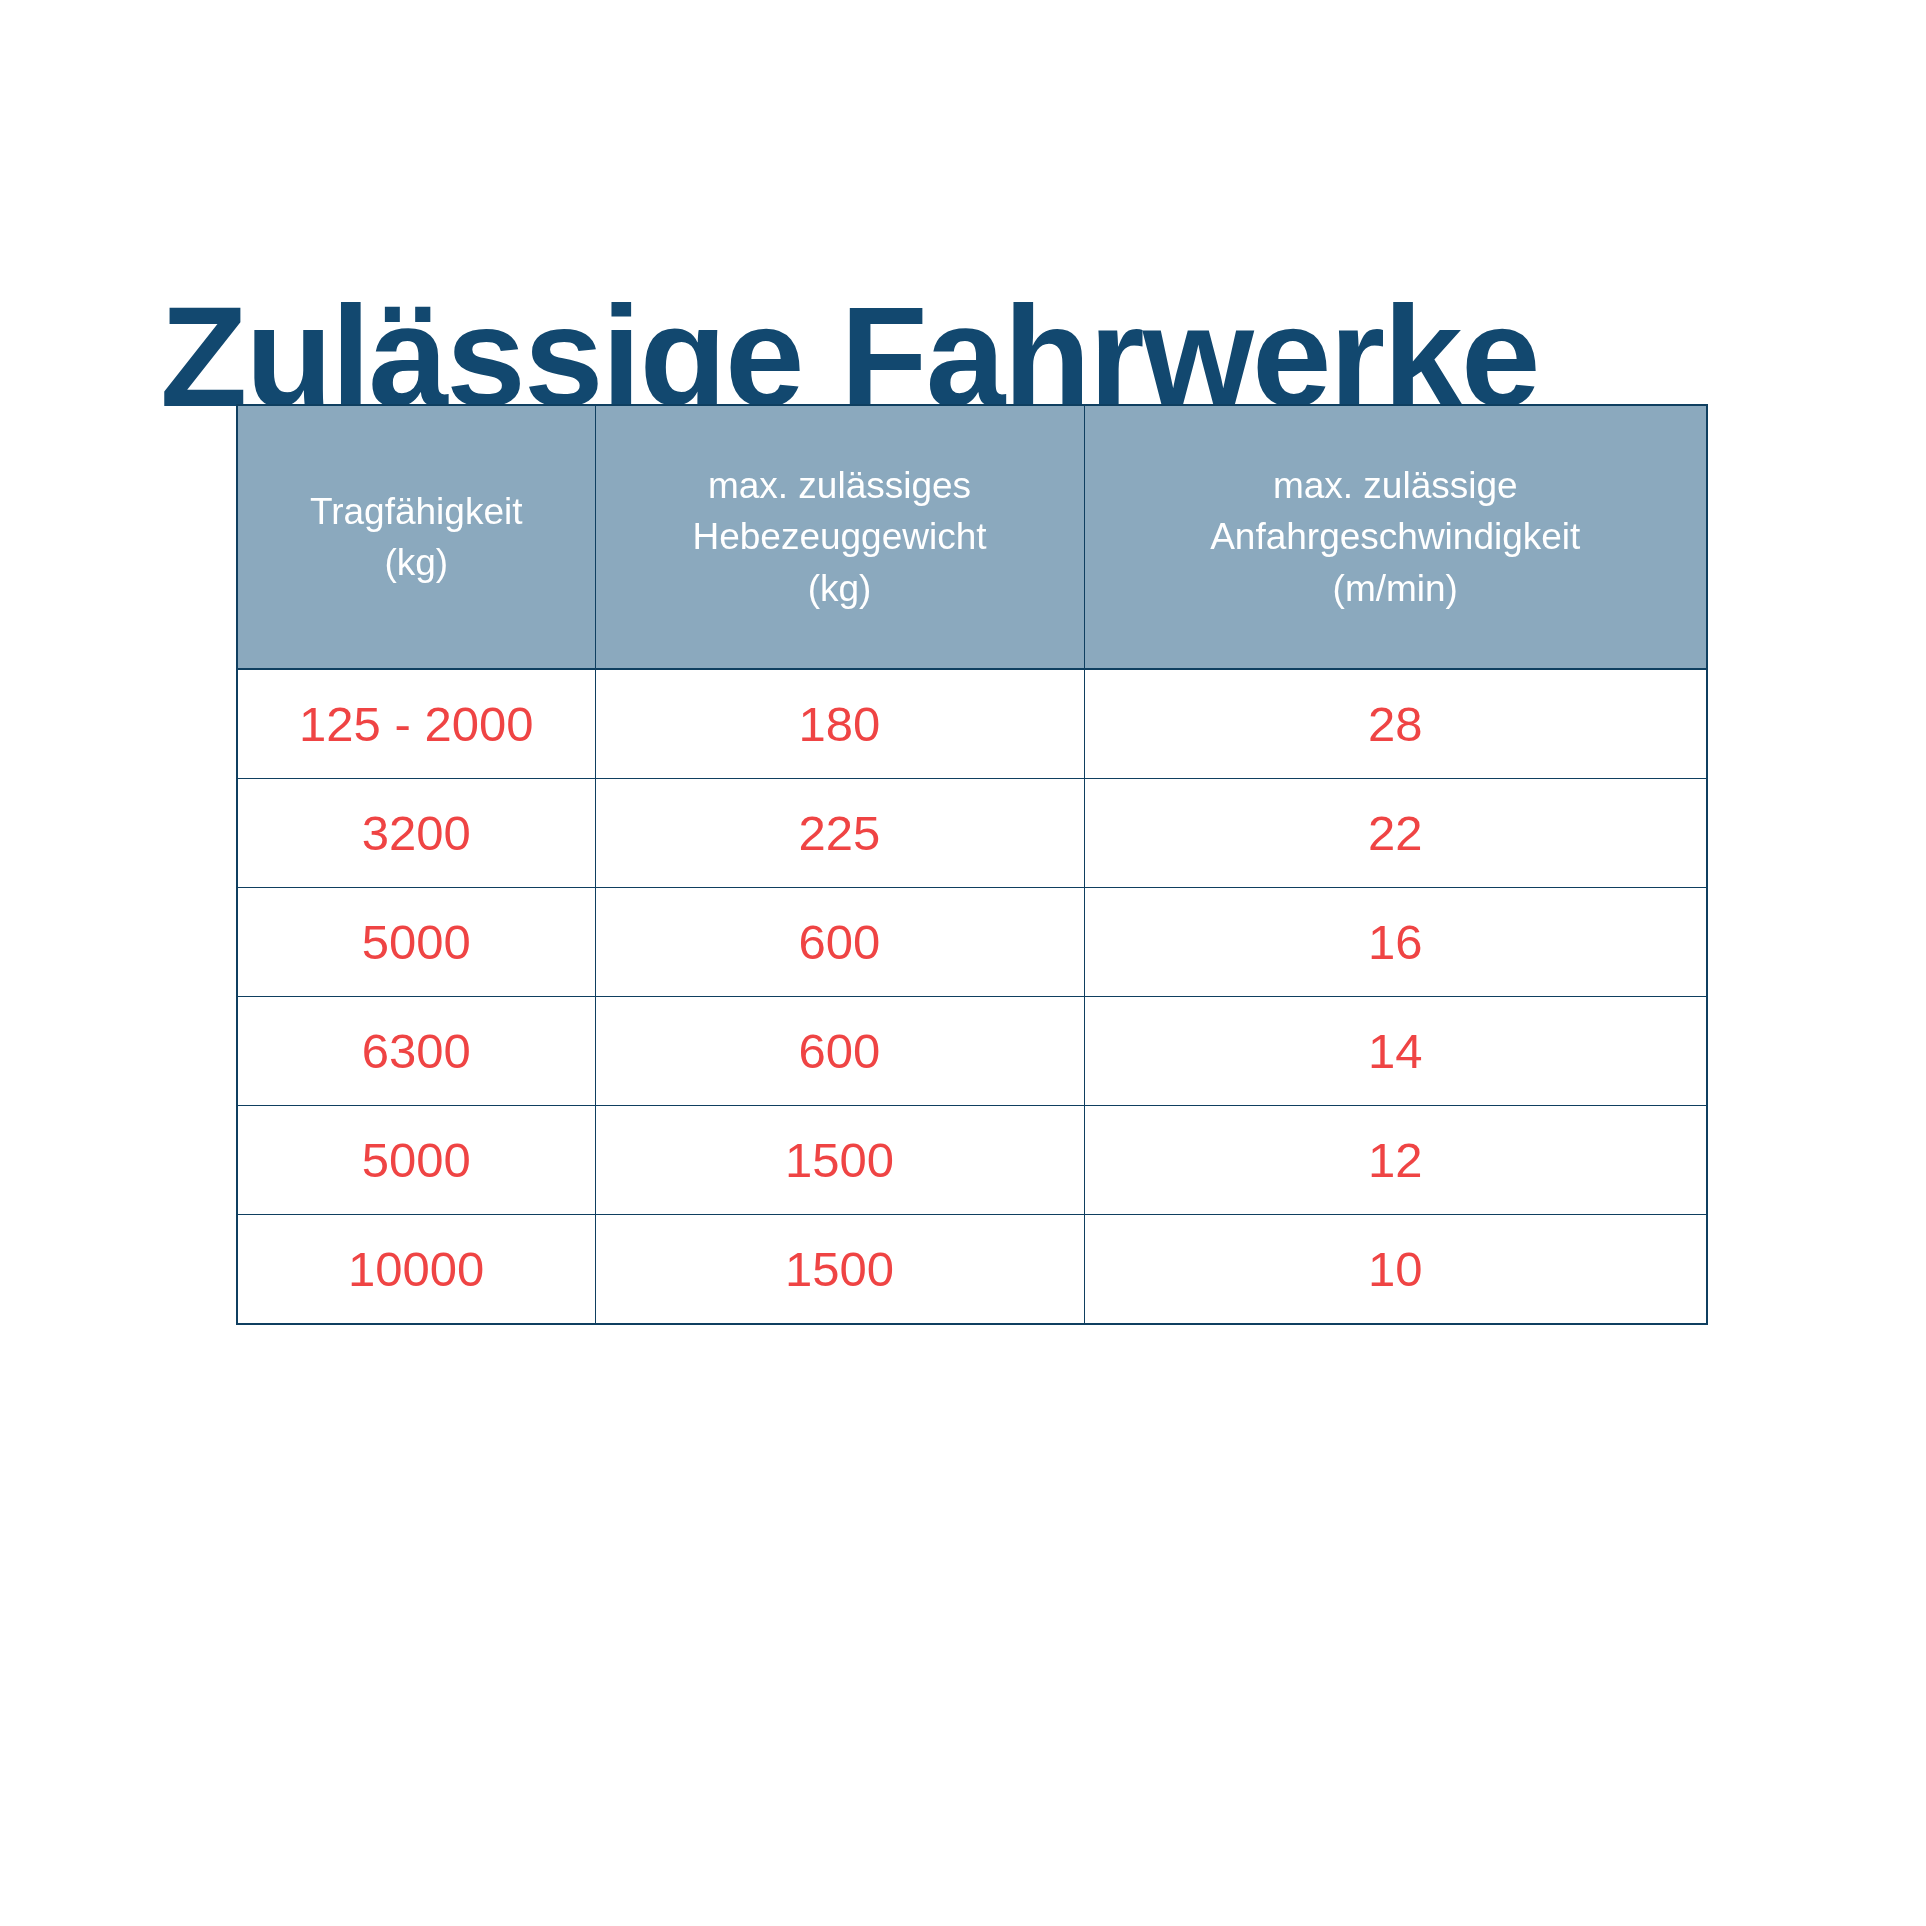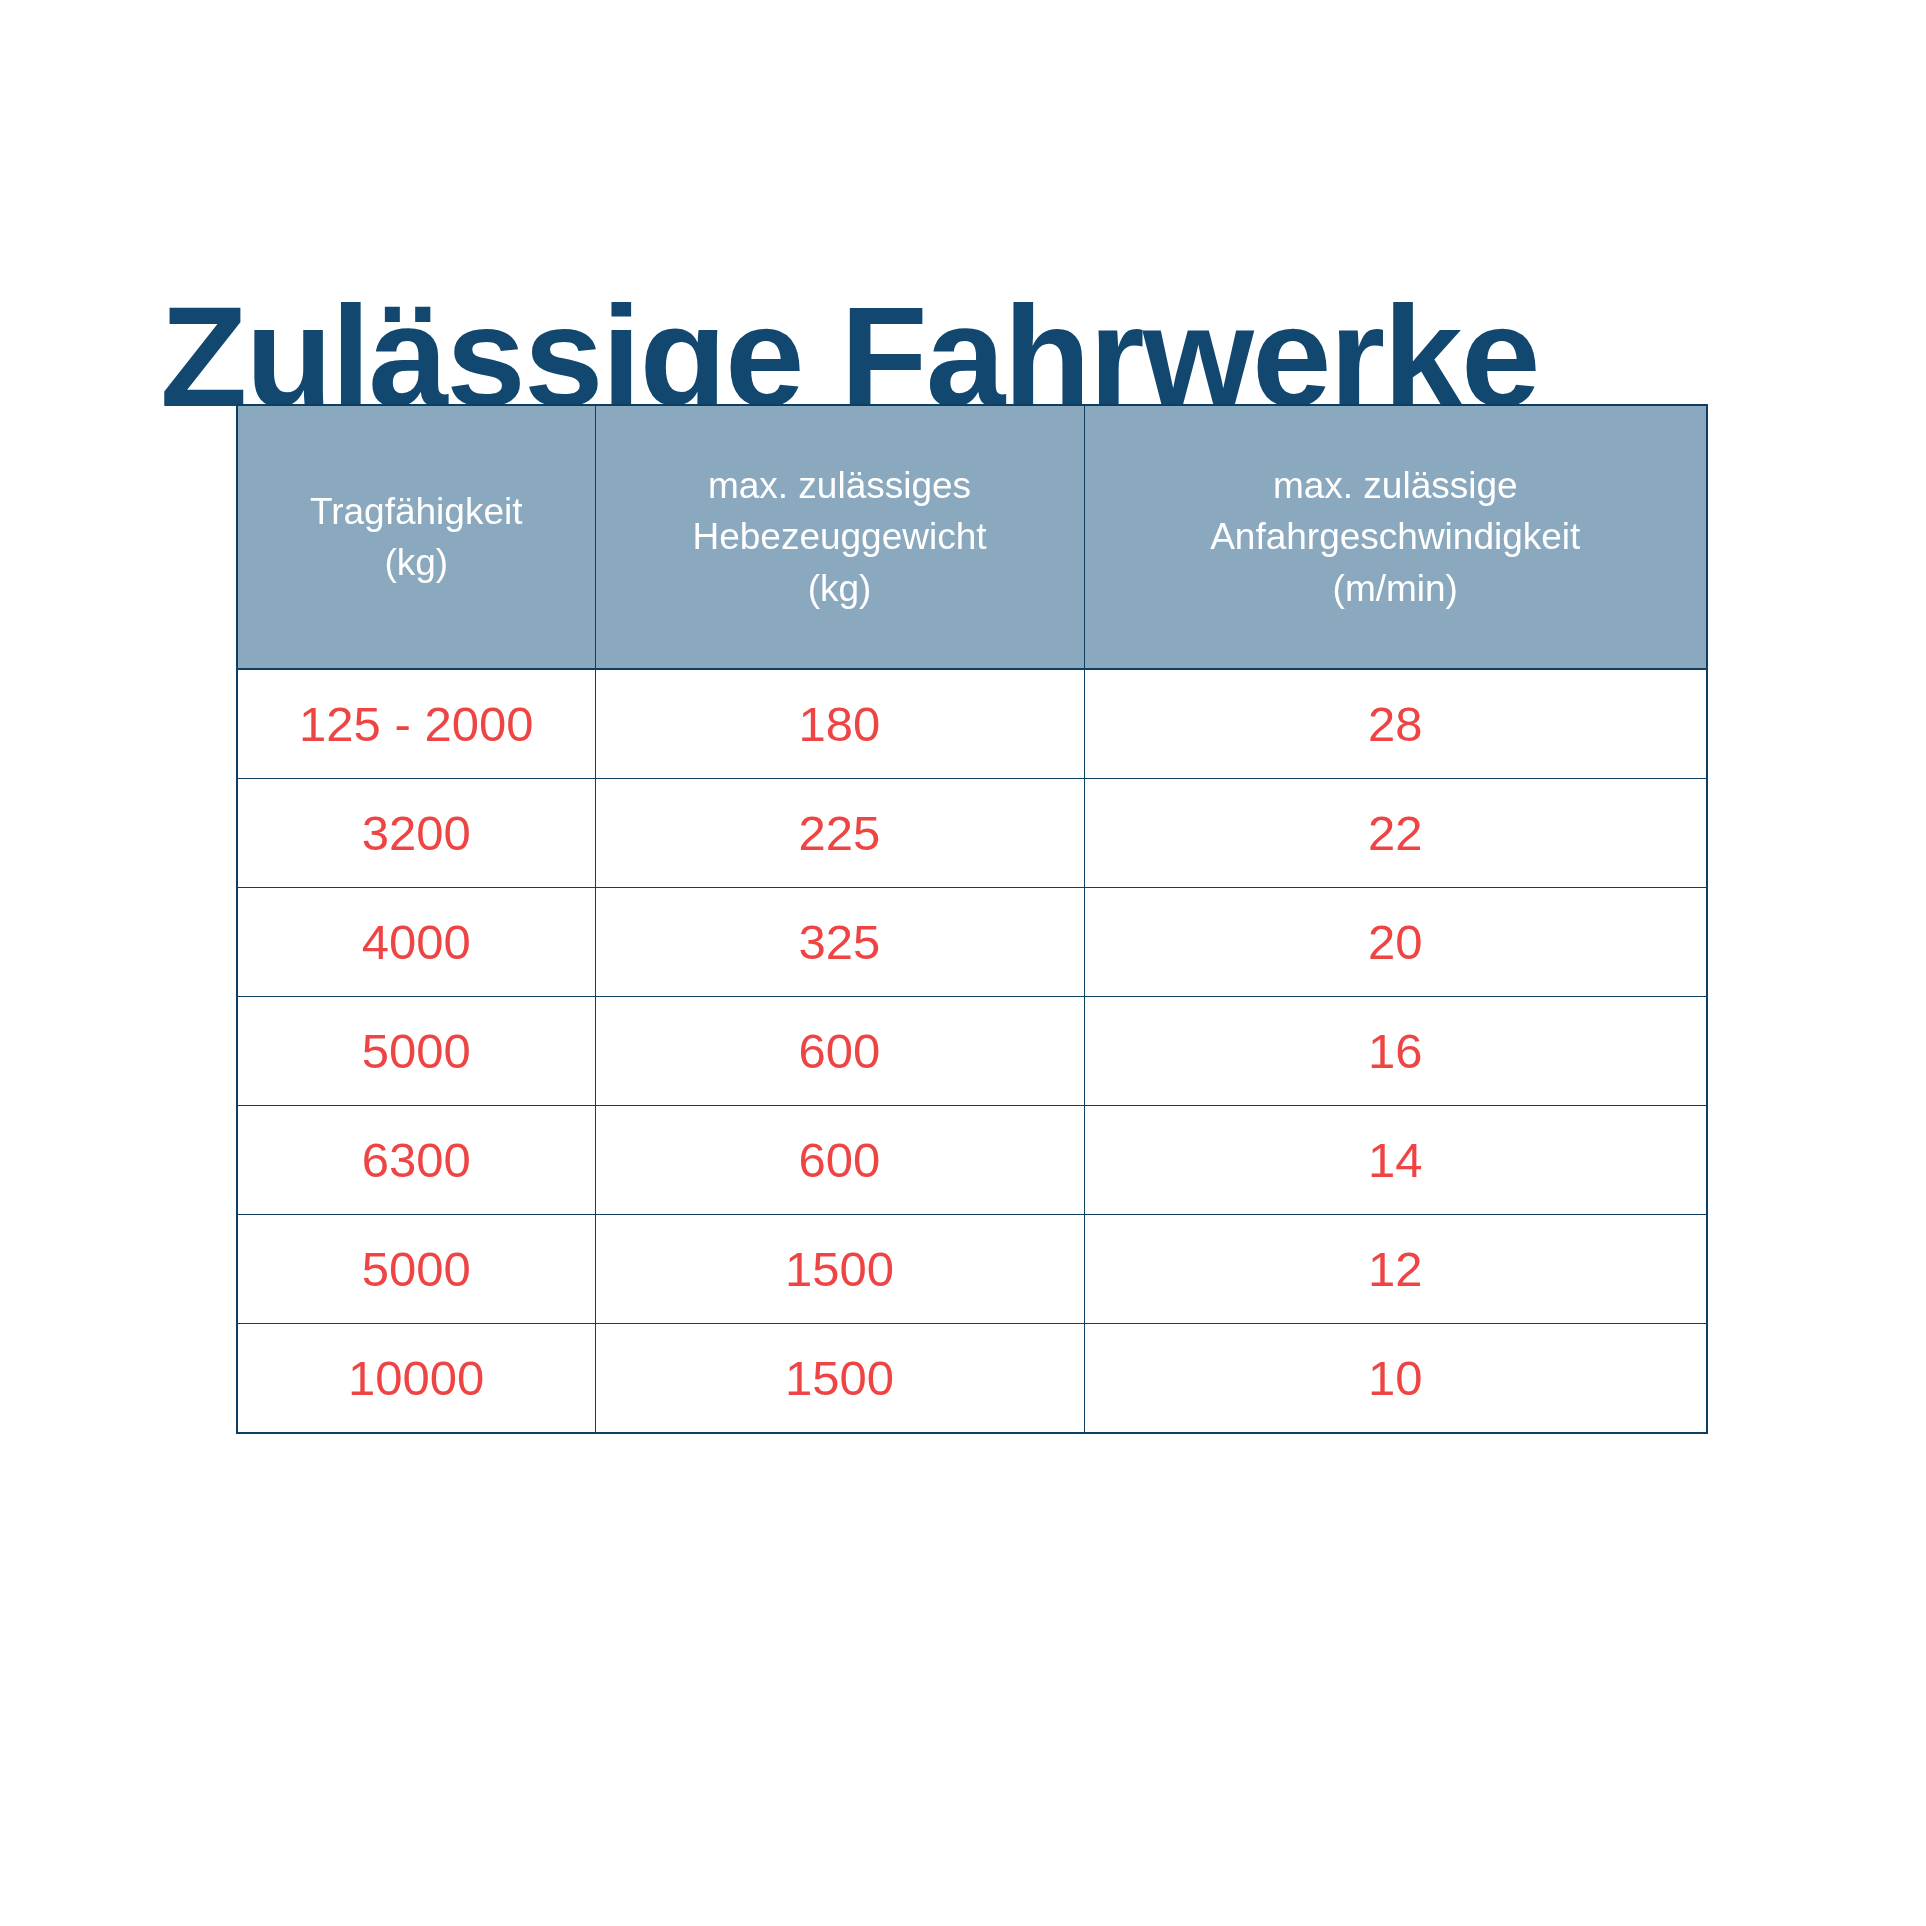--- a/index.html
+++ b/index.html
@@ -96,25 +96,20 @@
           <td>125 - 2000</td>
           <td>180</td>
           <td>28</td>
         </tr>
         <tr>
           <td>3200</td>
           <td>225</td>
           <td>22</td>
         </tr>
         <tr>
-          <td>4000</td>
-          <td>325</td>
-          <td>20</td>
-        </tr>
-        <tr>
           <td>5000</td>
           <td>600</td>
           <td>16</td>
         </tr>
         <tr>
           <td>6300</td>
           <td>600</td>
           <td>14</td>
         </tr>
         <tr>

